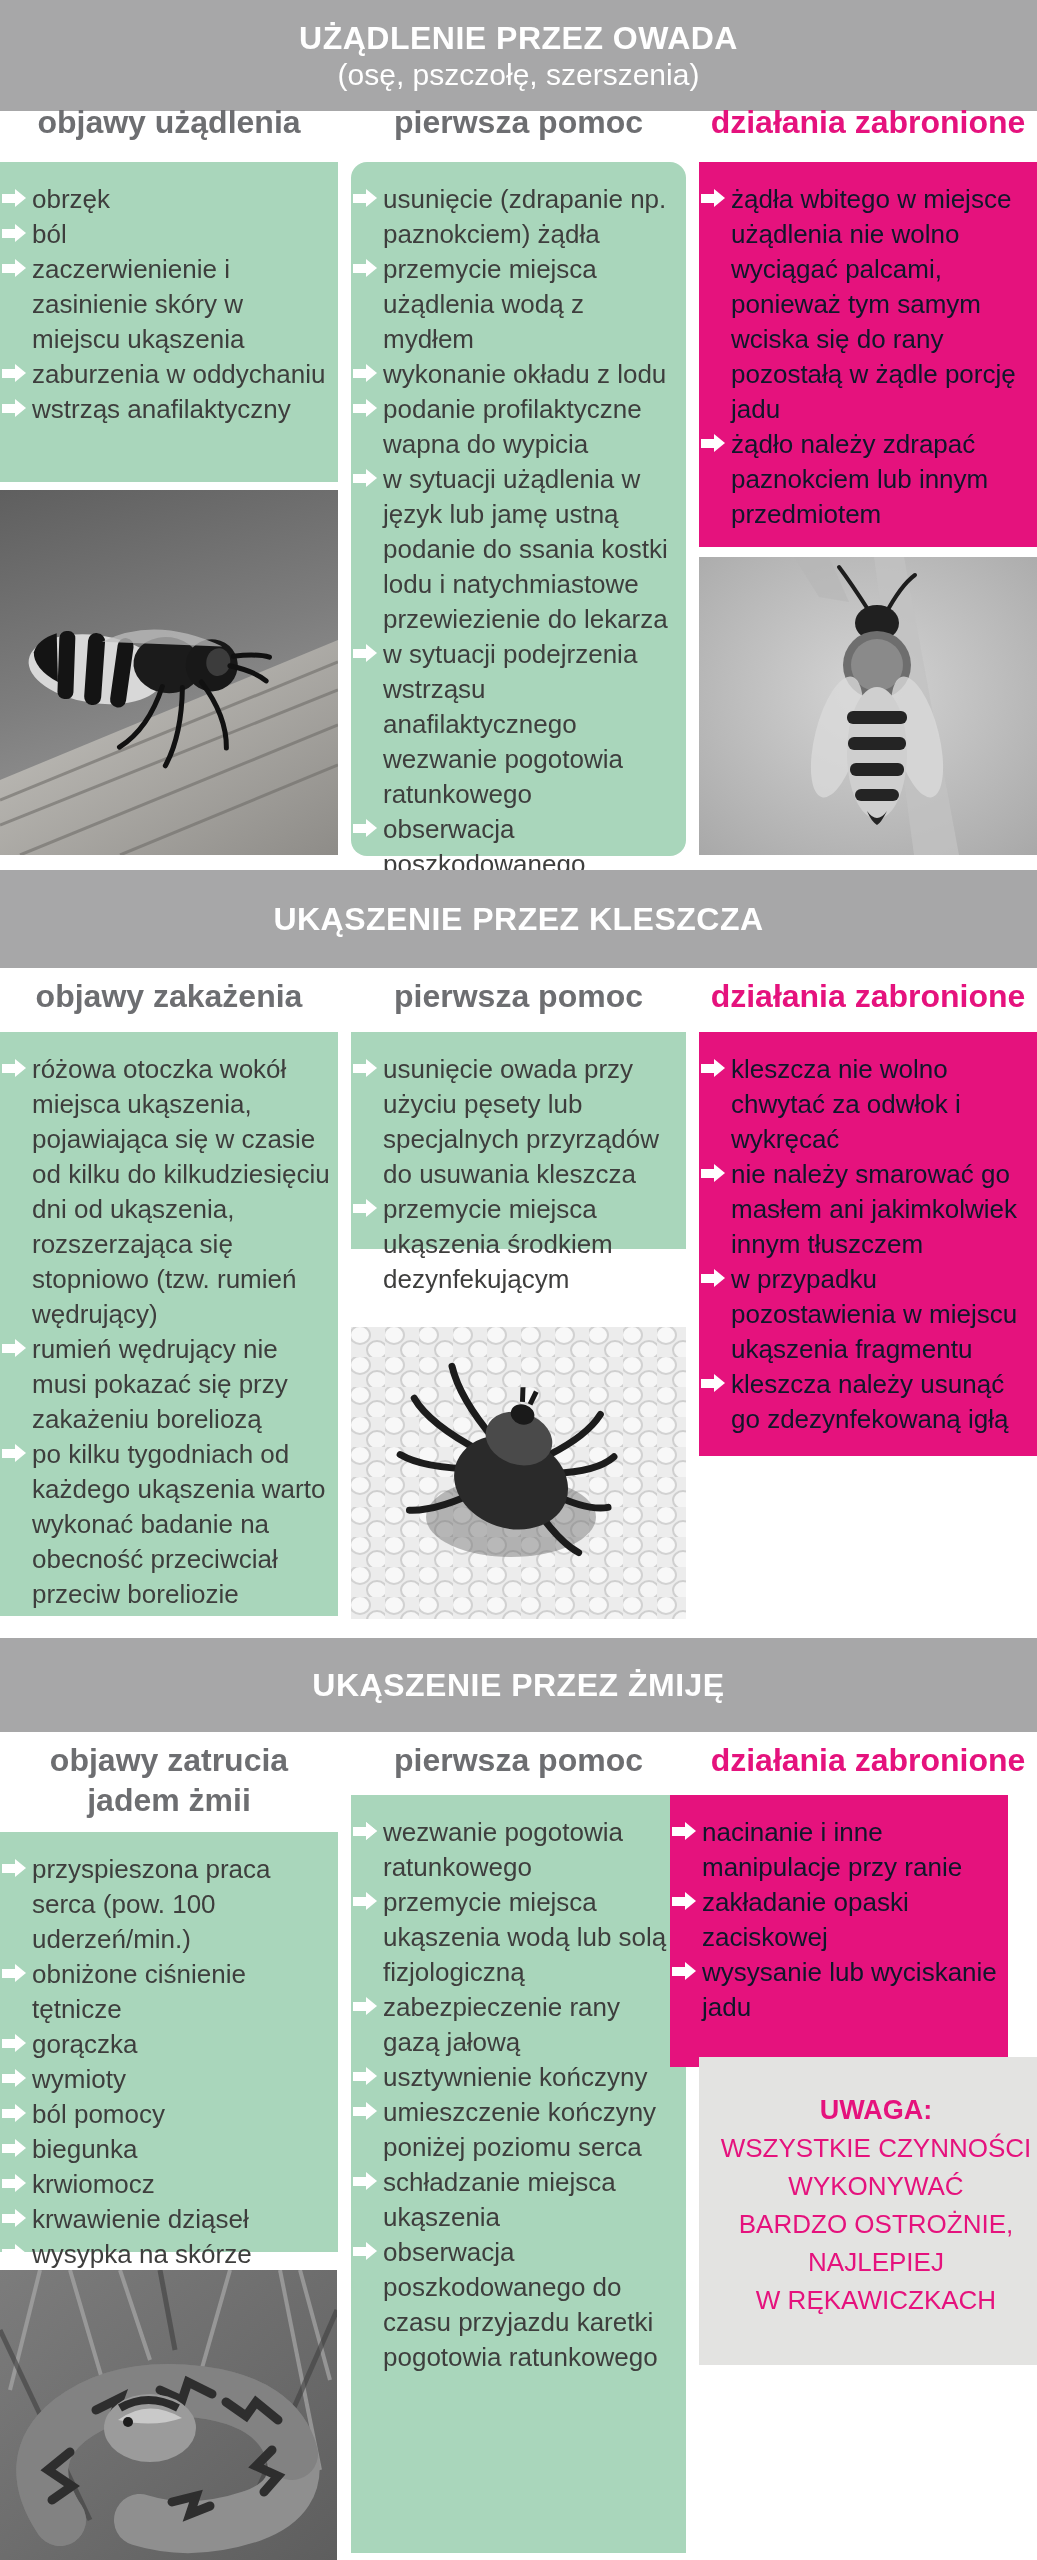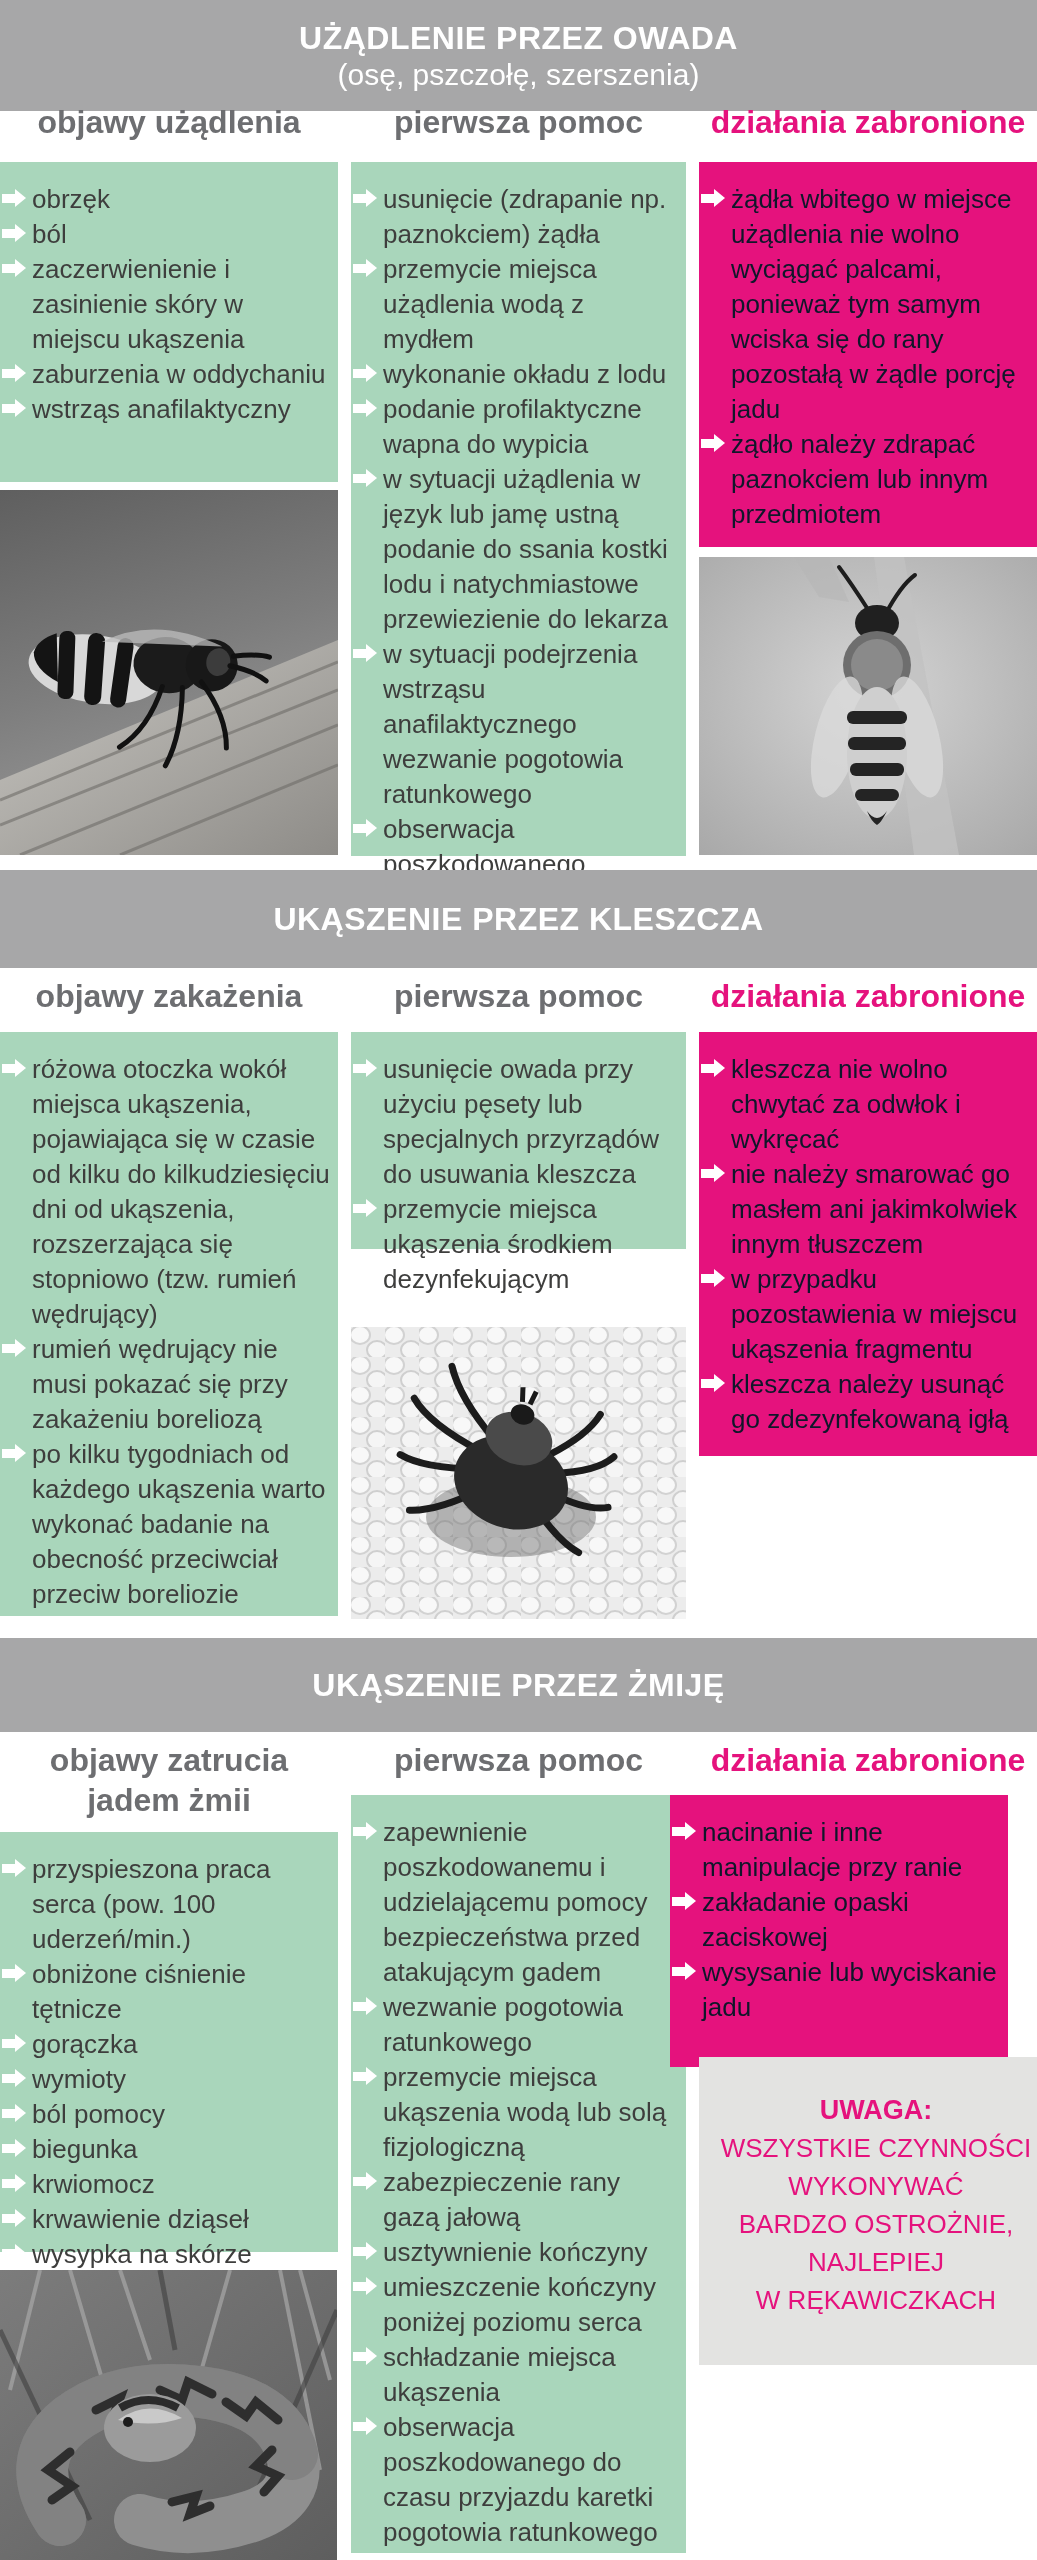--- a/index.html
+++ b/index.html
@@ -37,21 +37,21 @@
   .h-row3{top:1740px;}
   .c1{left:0;width:338px;}
   .c2{left:351px;width:335px;}
   .c3{left:699px;width:338px;}
 
   .box{position:absolute;box-sizing:border-box;}
   .green{background:var(--green);color:var(--text-dark);}
   .pink{background:var(--magenta);color:#0f172a;}
 
   #b-s1c1{left:0;top:162px;width:338px;height:320px;}
-  #b-s1c2{left:351px;top:162px;width:335px;height:694px;}
+  #b-s1c2{left:351px;top:162px;width:335px;height:694px;border-radius:16px;}
   #b-s1c3{left:699px;top:162px;width:338px;height:385px;}
   #b-s2c1{left:0;top:1032px;width:338px;height:584px;}
   #b-s2c2{left:351px;top:1032px;width:335px;height:217px;}
   #b-s2c3{left:699px;top:1032px;width:338px;height:424px;}
   #b-s3c1{left:0;top:1832px;width:338px;height:420px;}
   #b-s3c2{left:351px;top:1795px;width:335px;height:758px;}
   #b-s3c3{left:670px;top:1795px;width:338px;height:272px;}
 
   ul.blist{list-style:none;margin:0;padding:20px 8px 0 0;}
   ul.blist li{
@@ -291,21 +291,21 @@
         <li><span class="arw"></span><span>ból pomocy</span></li>
         <li><span class="arw"></span><span>biegunka</span></li>
         <li><span class="arw"></span><span>krwiomocz</span></li>
         <li><span class="arw"></span><span>krwawienie dziąseł</span></li>
         <li><span class="arw"></span><span>wysypka na skórze</span></li>
         <li><span class="arw"></span><span>zaburzenia świadomości</span></li>
       </ul>
   </div>
   <div class="box green" id="b-s3c2">
     <ul class="blist">
-        <li><span class="arw"></span><span>zapewnienie poszkodowanemu i udzielającemu pomocy bezpieczeństwa przed atakującym gadem</span></li>
+        <li><span class="arw"></span></li>
         <li><span class="arw"></span><span>wezwanie pogotowia ratunkowego</span></li>
         <li><span class="arw"></span><span>przemycie miejsca ukąszenia wodą lub solą fizjologiczną</span></li>
         <li><span class="arw"></span><span>zabezpieczenie rany gazą jałową</span></li>
         <li><span class="arw"></span><span>usztywnienie kończyny</span></li>
         <li><span class="arw"></span><span>umieszczenie kończyny poniżej poziomu serca</span></li>
         <li><span class="arw"></span><span>schładzanie miejsca ukąszenia</span></li>
         <li><span class="arw"></span><span>obserwacja poszkodowanego do czasu przyjazdu karetki pogotowia ratunkowego</span></li>
       </ul>
   </div>
   <div class="box pink" id="b-s3c3">

